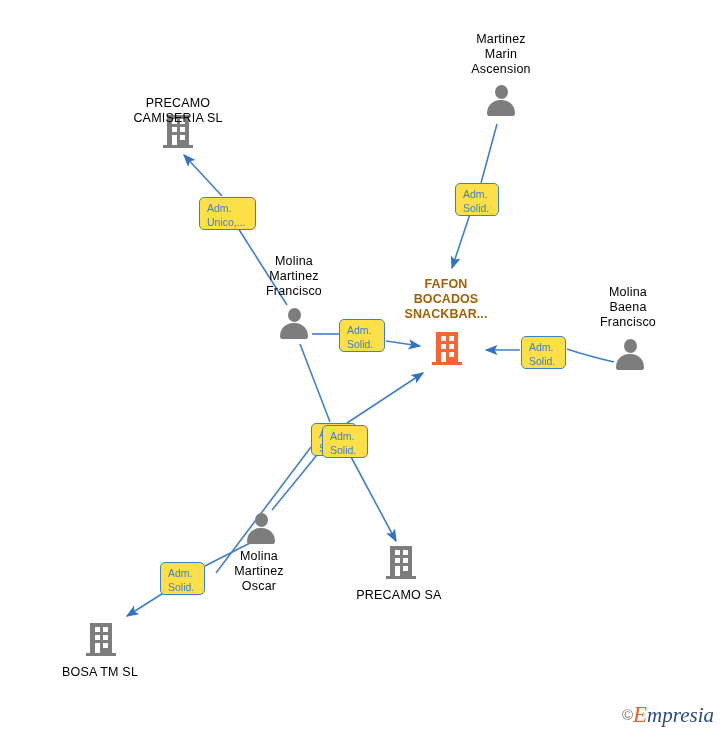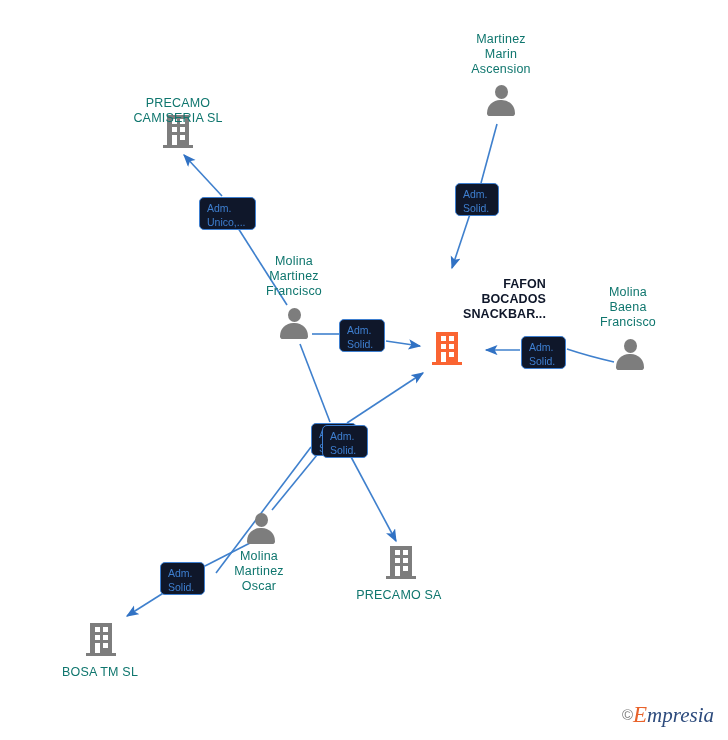--- a/index.html
+++ b/index.html
@@ -10,27 +10,27 @@
     overflow:hidden;
     position:relative;
   }
   #graph{position:absolute;left:0;top:0;width:728px;height:740px;}
   svg.edges{position:absolute;left:0;top:0;width:728px;height:740px;pointer-events:none;}
 
   .node{position:absolute;}
   .node-label{
     position:absolute;
     text-align:center;
-    color:#0f766e;
+    color:#000000;
     font-size:12.5px;
     line-height:15px;
     white-space:pre-line;
     letter-spacing:0.2px;
   }
-  .node-label.bold{color:#0f172a;font-weight:bold;letter-spacing:0.1px;text-align:right;}
+  .node-label.bold{color:#a16207;font-weight:bold;letter-spacing:0.1px;}
 
   
   .bld{position:absolute;}
   .bld .body{
     position:absolute;left:4px;top:0;width:22px;height:30px;
     background:#7d7d7d;
   }
   .bld .base{
     position:absolute;left:0;top:30px;width:30px;height:3px;background:#7d7d7d;
   }
@@ -47,21 +47,21 @@
     position:absolute;left:1px;top:15px;width:28px;height:16px;
     background:#7d7d7d;
     border-radius:14px 14px 3px 3px;
   }
 
   
   .rel{
     position:absolute;
     border:1.3px solid #3e7fd0;
     border-radius:5px;
-    background:#0f172a;
+    background:#fde047;
     color:#3e7fd0;
     font-size:10.5px;
     line-height:14px;
     padding:3px 7px;
     text-align:left;
     white-space:pre-line;
     box-sizing:border-box;
   }
 
   

